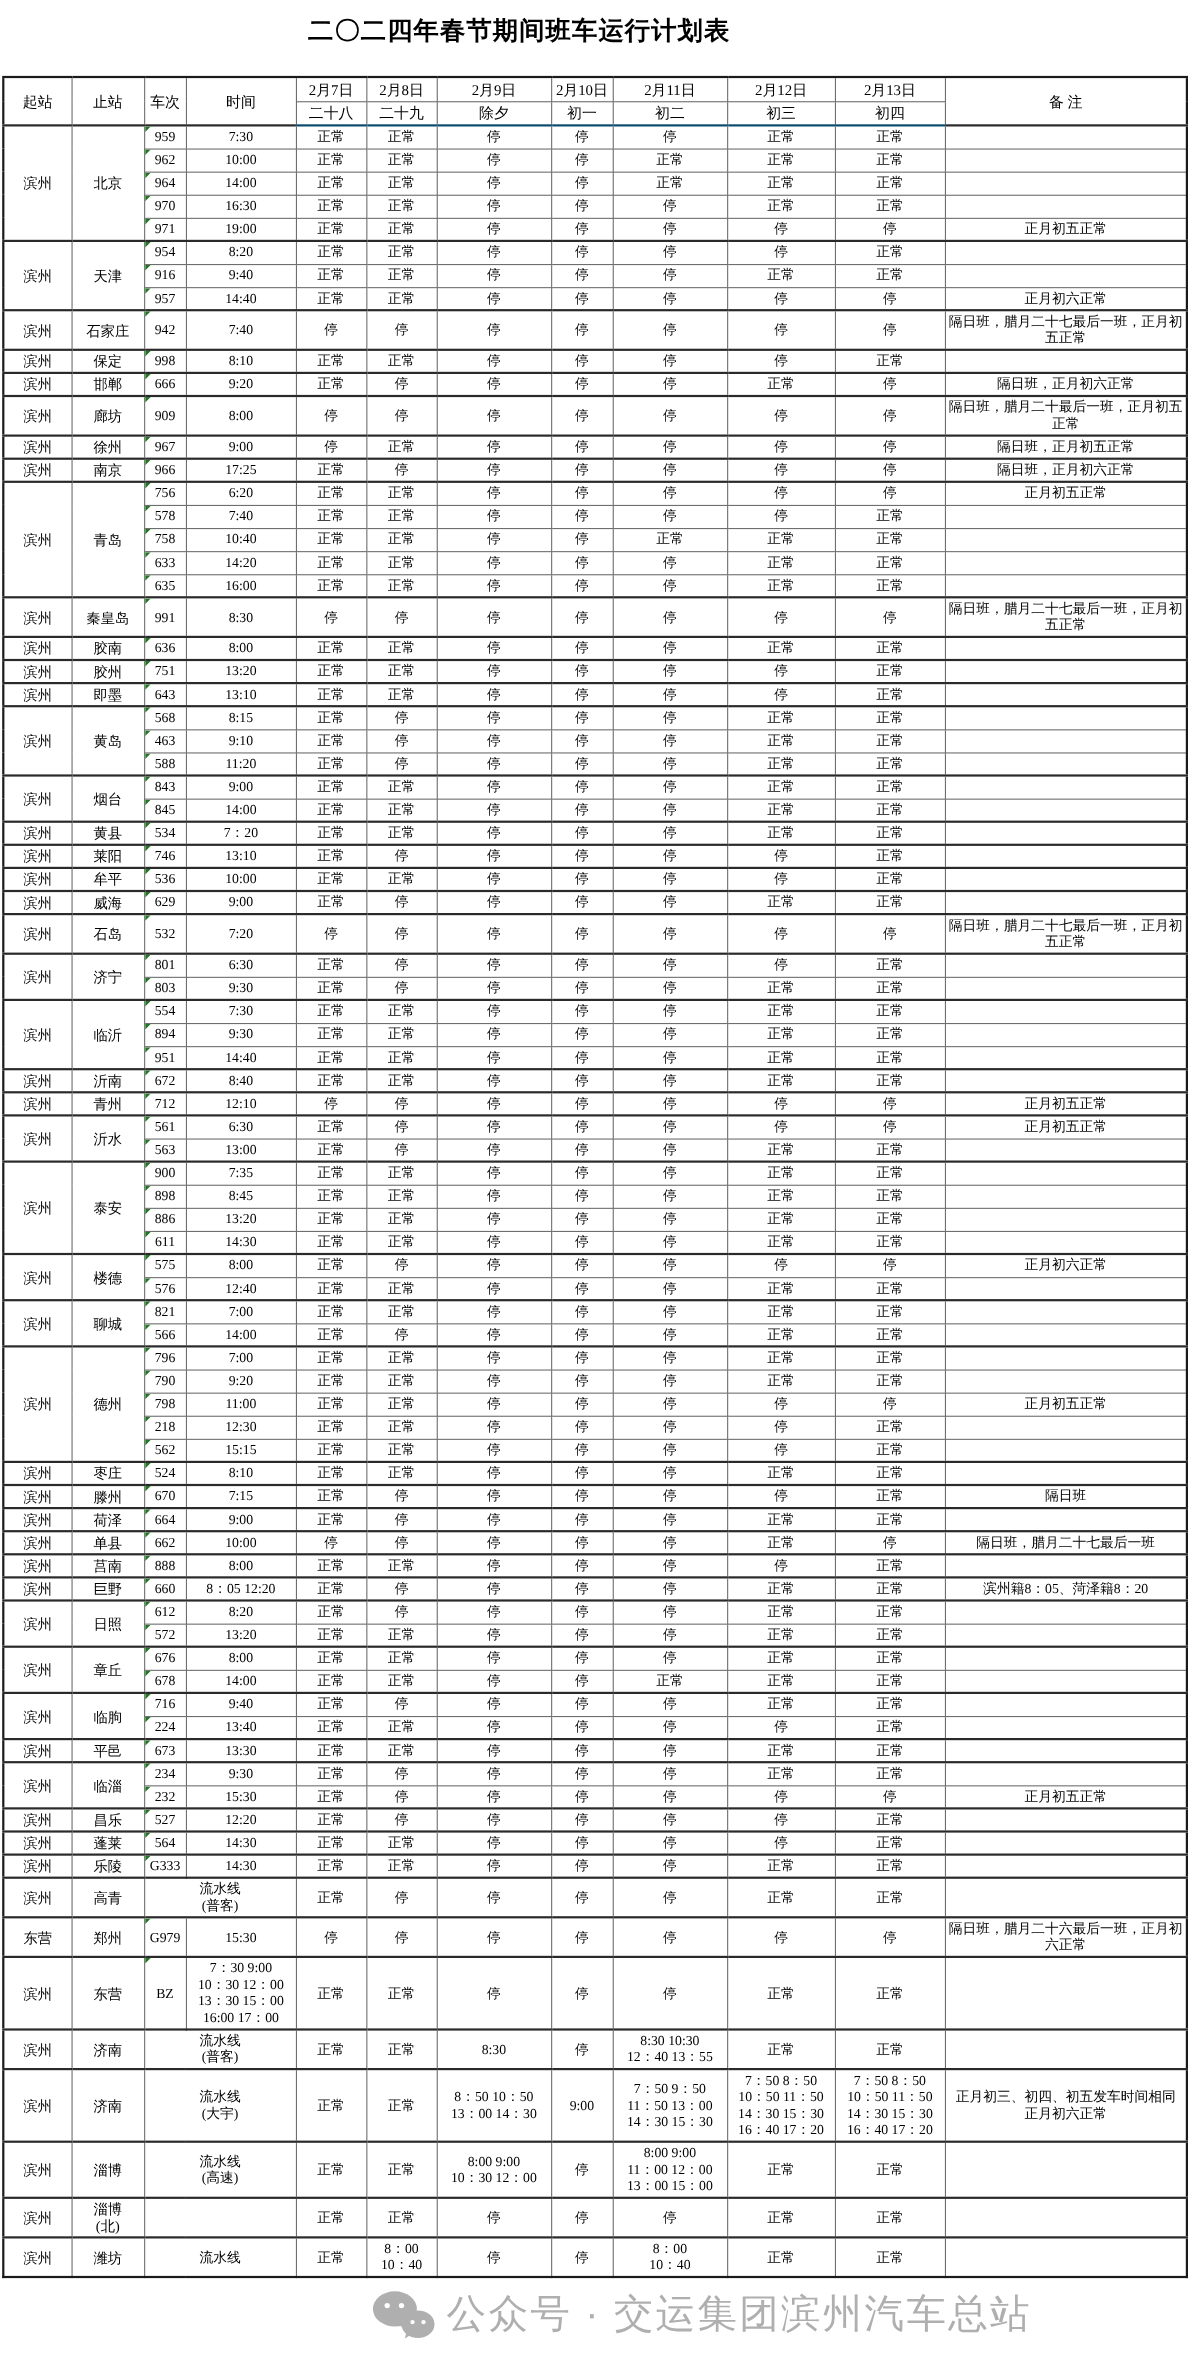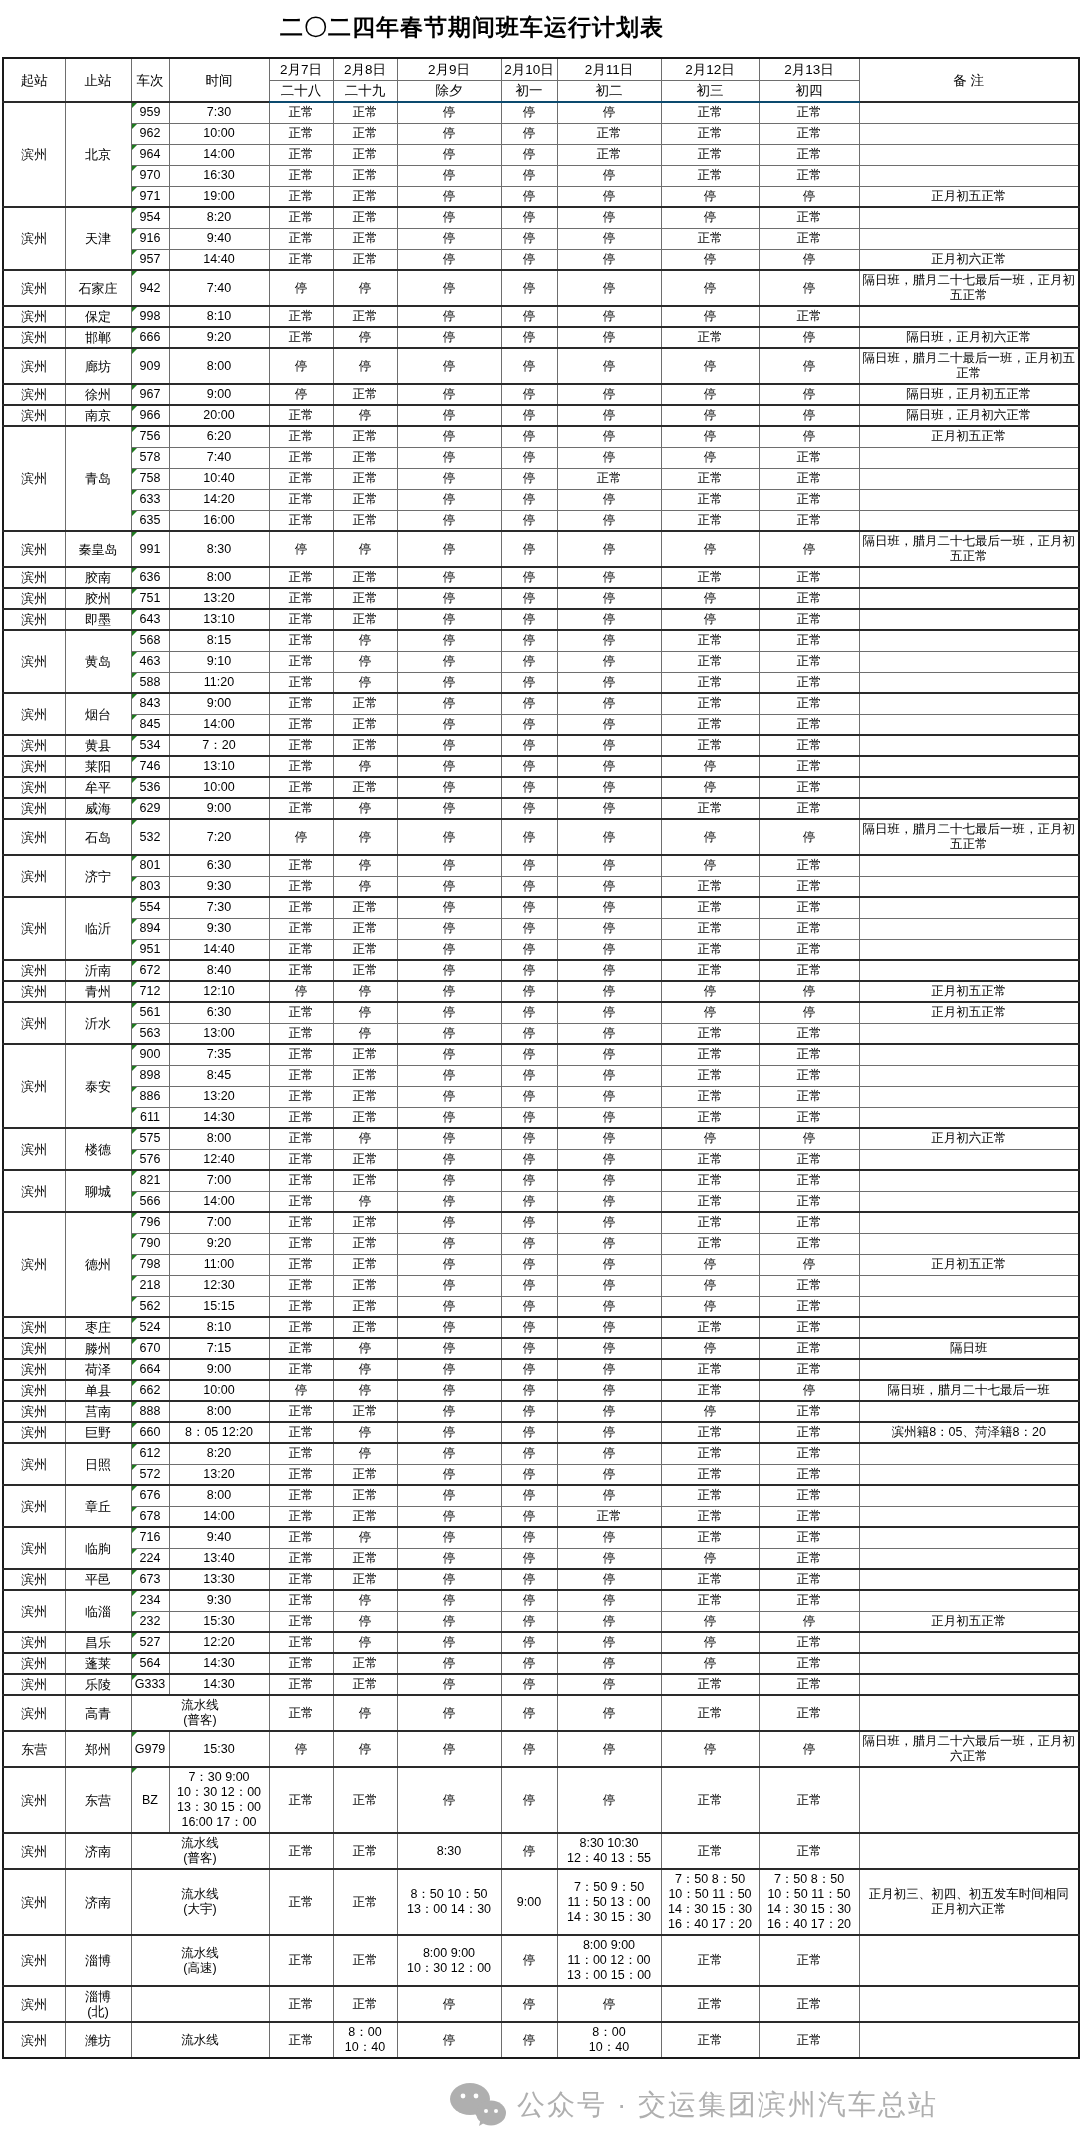--- a/index.html
+++ b/index.html
@@ -1,35 +1,35 @@
 <!DOCTYPE html>
 <html><head>
 <meta charset="utf-8">
 <style>
   * { margin:0; padding:0; box-sizing:border-box; }
   body { background:#fff; font-family:"Liberation Sans","DejaVu Sans",sans-serif; color:#000; }
   .page { width:944px; min-height:2154px; position:relative; background:#fff; padding:6px 2px 2px 2px; }
   .title { text-align:center; font-size:23px; font-weight:bold; padding:6px 0 10px 0; letter-spacing:1px; }
-  table { border-collapse:collapse; width:1076px; table-layout:fixed; margin:4px auto; border:2px solid #1a1a1a; }
+  table { border-collapse:collapse; width:1076px; table-layout:fixed; margin:16px auto; border:2px solid #1a1a1a;font-family:Liberation Serif, serif; }
   th, td { border:1px solid #6e6e6e; text-align:center; vertical-align:middle;
            font-size:13px; line-height:15px; padding:2px 1px; white-space:pre-line;
            overflow:hidden; }
   thead th { font-weight:normal; font-size:13.5px; height:22px; }
   thead tr.dates th { border-bottom-color:#6e6e6e; }
   tbody tr { height:21px; }
   tbody td.bus { font-size:12.5px; position:relative; }
   tbody td.bus.mark::before { content:""; position:absolute; left:0; top:0;
       border-top:5px solid #1f7a1f; border-right:5px solid transparent; }
   tbody td.time, tbody td.day { font-size:12.5px; }
   tbody td.remark { font-size:12.5px; }
   tbody tr.gfirst td { border-top:2px solid #2a2a2a; }
   thead tr:first-child th { border-top:2px solid #1a1a1a; }
   thead tr.lunar th { border-bottom:2px solid #0c4a6e; }
-  .watermark { position:absolute; right:6px; bottom:26px; display:flex; align-items:center;
-      gap:10px; color:#9c9c9c; opacity:.8; font-size:28px; letter-spacing:2px;
+  .watermark { position:absolute; right:6px; bottom:26px; display:flex; align-items:flex-end;
+      gap:10px; color:#9c9c9c; opacity:.8; font-size:36px; letter-spacing:2px;
       pointer-events:none; white-space:nowrap; }
   .watermark svg { flex:0 0 auto; }
 </style>
 </head>
 <body>
 
 <div class="page">
   <div class="title">二〇二四年春节期间班车运行计划表</div>
 
   <table>
@@ -240,21 +240,21 @@
           <td class="day">停</td>
           <td class="day">停</td>
           <td class="day">停</td>
           <td class="day">停</td>
           <td class="remark">隔日班，正月初五正常</td>
         </tr>
         <tr class="gfirst">
           <td class="origin" rowspan="1">滨州</td>
           <td class="dest" rowspan="1">南京</td>
           <td class="bus mark">966</td>
-          <td class="time">20:00</td>
+          <td class="time">17:25</td>
           <td class="day">正常</td>
           <td class="day">停</td>
           <td class="day">停</td>
           <td class="day">停</td>
           <td class="day">停</td>
           <td class="day">停</td>
           <td class="day">停</td>
           <td class="remark">隔日班，正月初六正常</td>
         </tr>
         <tr class="gfirst">

